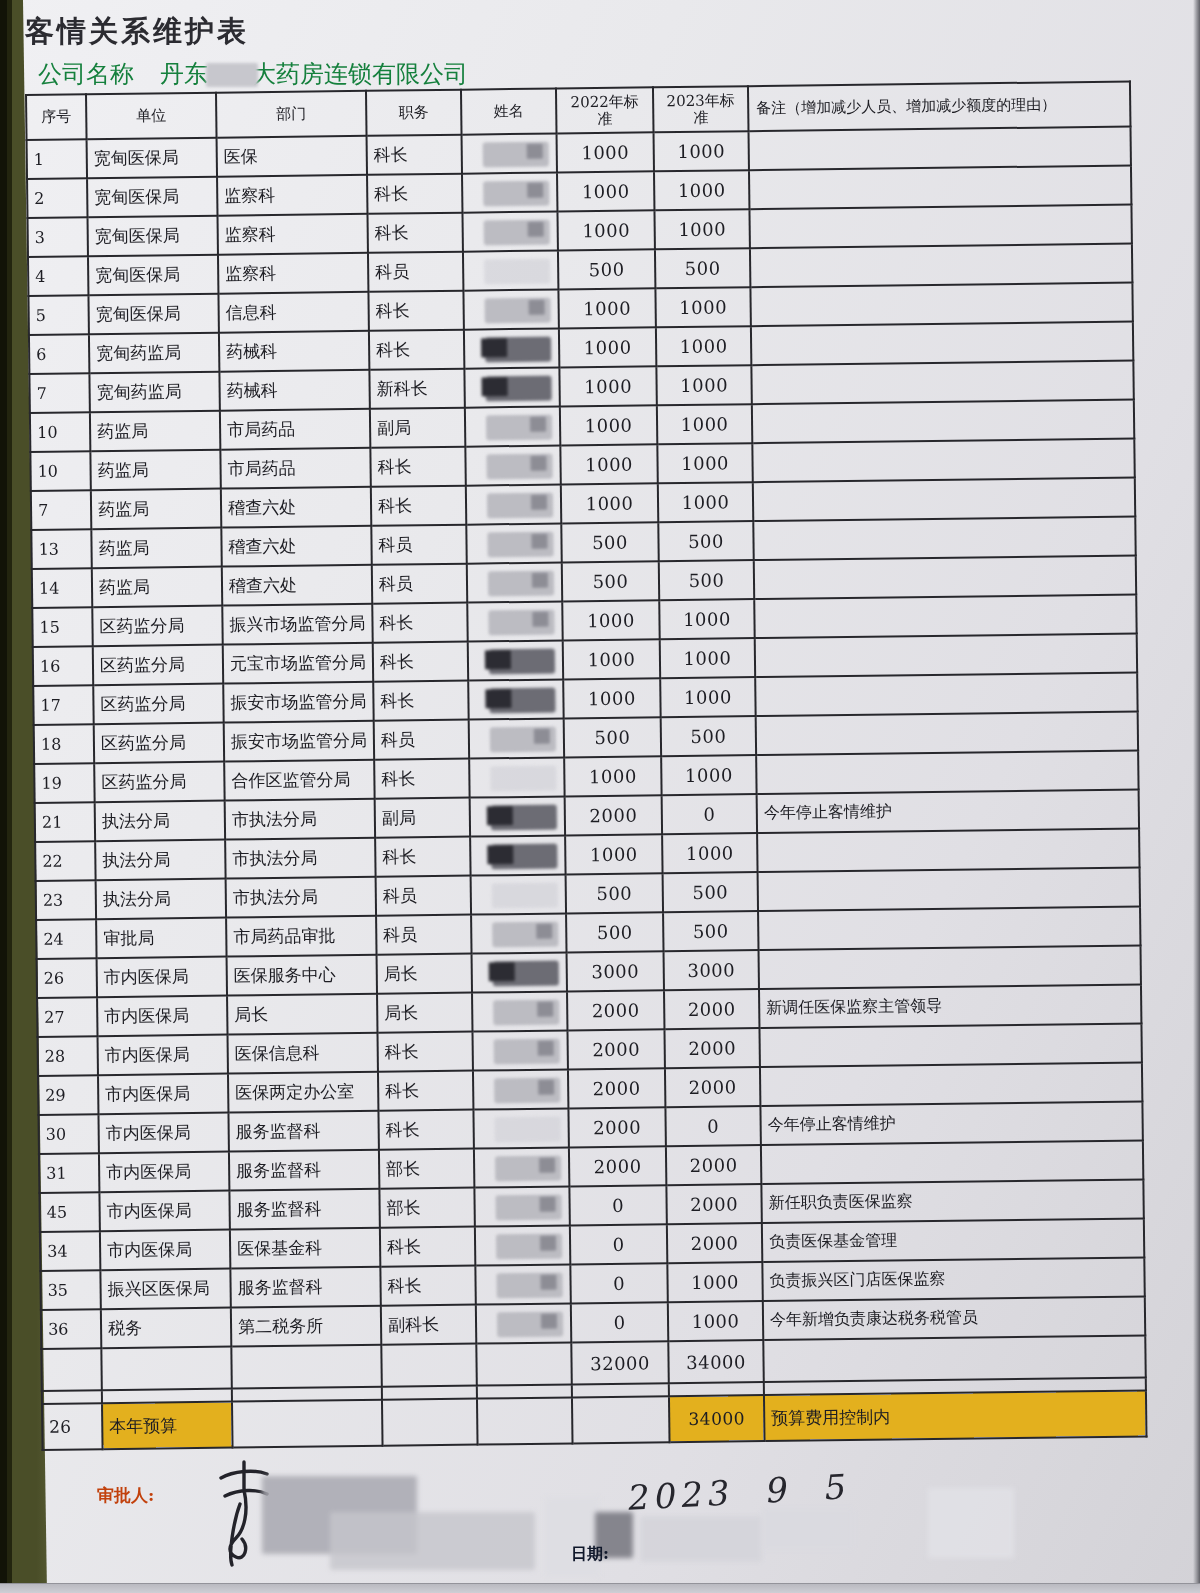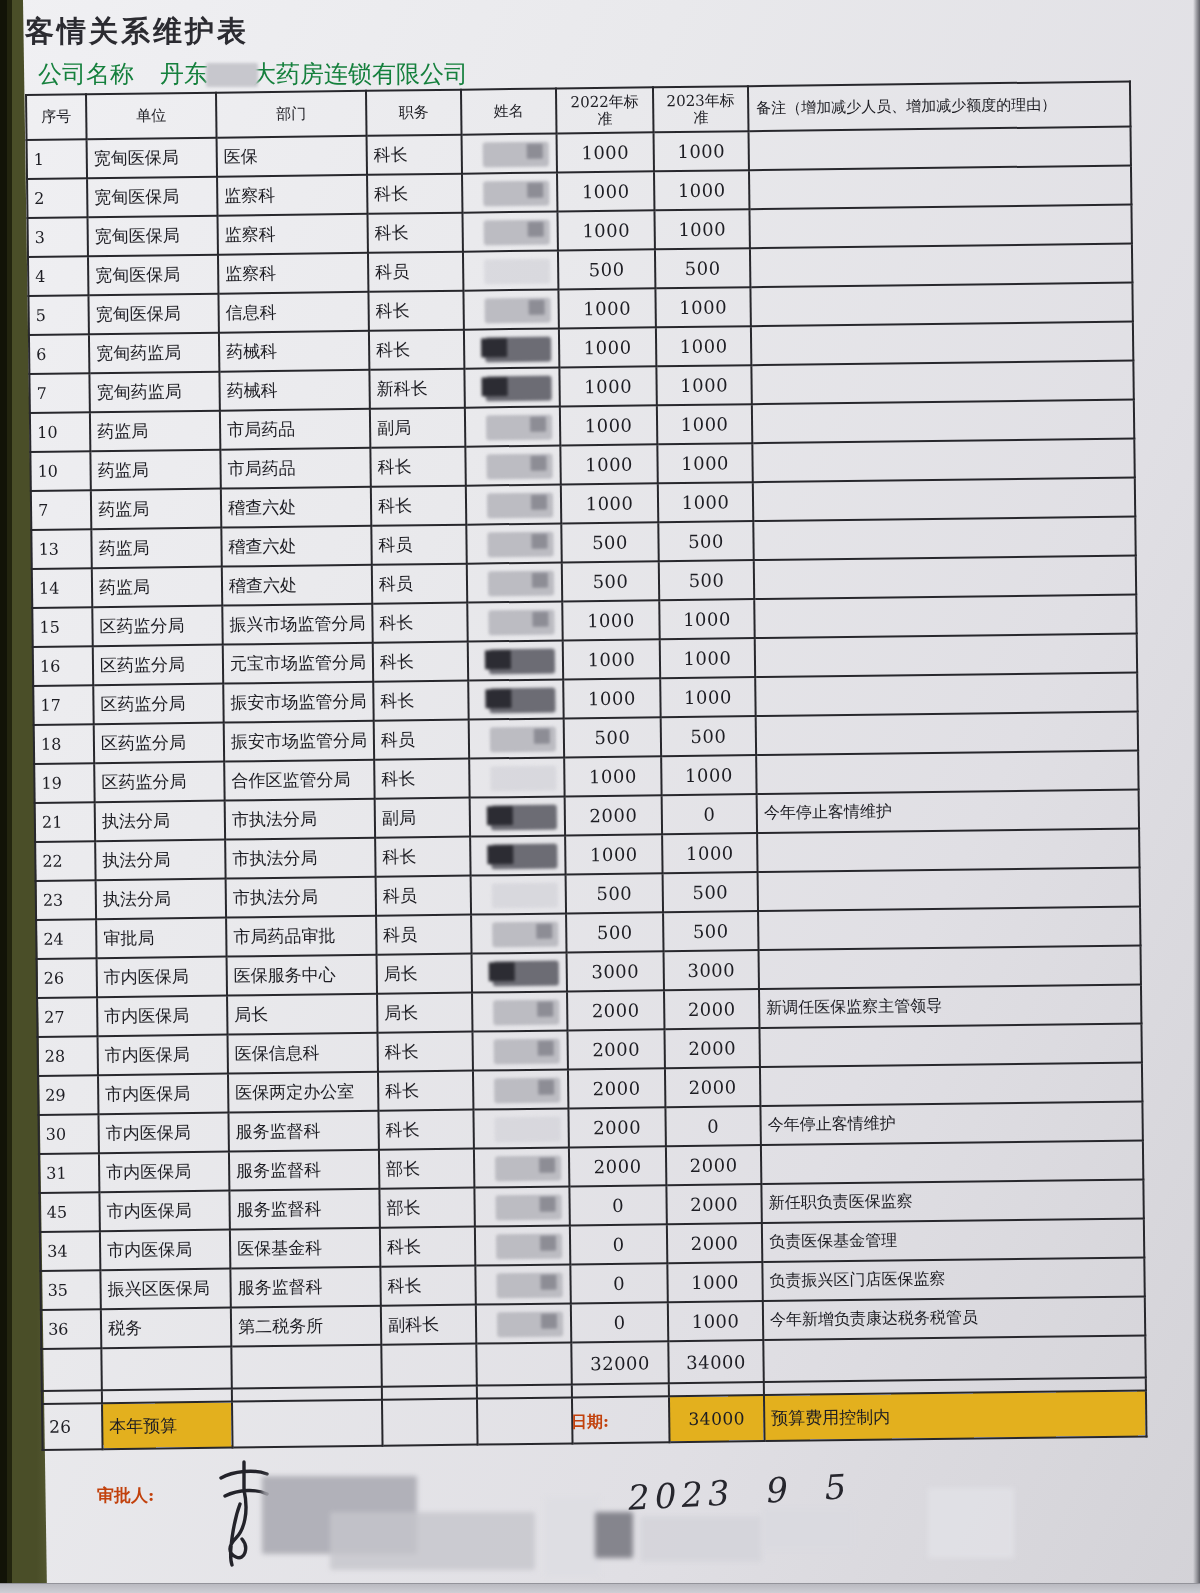--- a/index.html
+++ b/index.html
@@ -76,21 +76,21 @@
   .redact::after{
     content:"";position:absolute;right:6px;top:2px;width:16px;height:15px;
     background:#8d8d95;border-radius:1px;
   }
   .redact.dark{background:#6c6c74;}
   .redact.dark::after{background:#2c2c33;width:26px;height:19px;left:-4px;right:auto;top:1px;}
   .redact.faint{background:#d2d2d8;opacity:.65;}
   .redact.faint::after{display:none;}
   
   .approver{position:absolute;left:97px;top:1484px;font-size:17px;font-weight:bold;color:#c2410c;}
-  .date-label{position:absolute;left:571px;top:1412px;font-size:16px;font-weight:bold;color:#c2410c;}
+  .date-label{position:absolute;left:571px;top:1544px;font-size:16px;font-weight:bold;color:#0f172a;}
   .date-hand{
     position:absolute;left:628px;top:1472px;font-size:34px;font-style:italic;
     transform:rotate(-3deg);letter-spacing:5px;word-spacing:16px;color:#26262d;white-space:nowrap;
   }
   .signature{position:absolute;left:213px;top:1458px;width:62px;height:110px;}
   .pix{position:absolute;filter:blur(2.5px);border-radius:2px;}
   .pix.p1{left:262px;top:1476px;width:155px;height:78px;background:#a9a9b1;opacity:.85;}
   .pix.p2{left:330px;top:1512px;width:205px;height:58px;background:#c6c6cc;opacity:.8;}
   .pix.p3{left:545px;top:1498px;width:55px;height:78px;background:#dedee3;}
   .pix.p4{left:595px;top:1512px;width:38px;height:46px;background:#85858d;}

